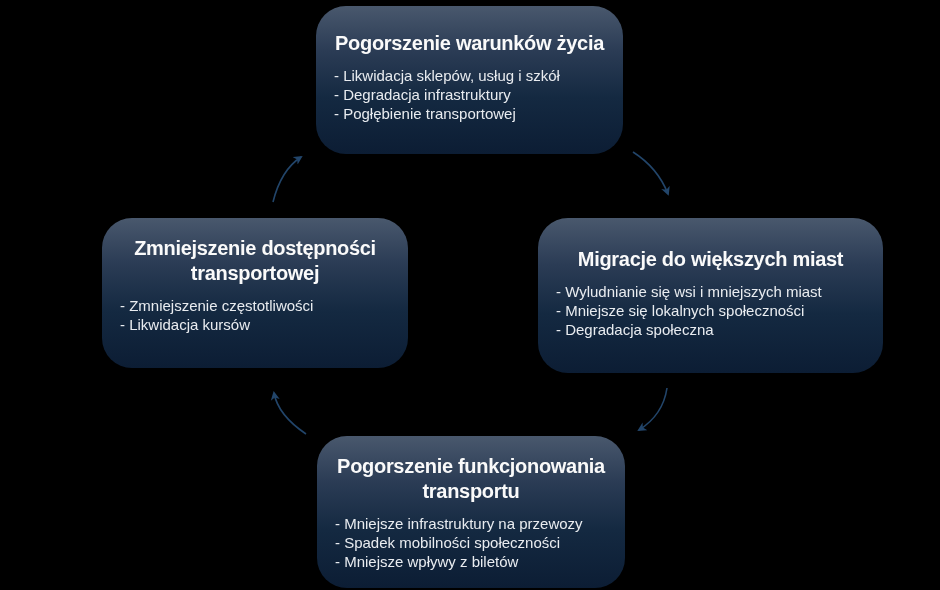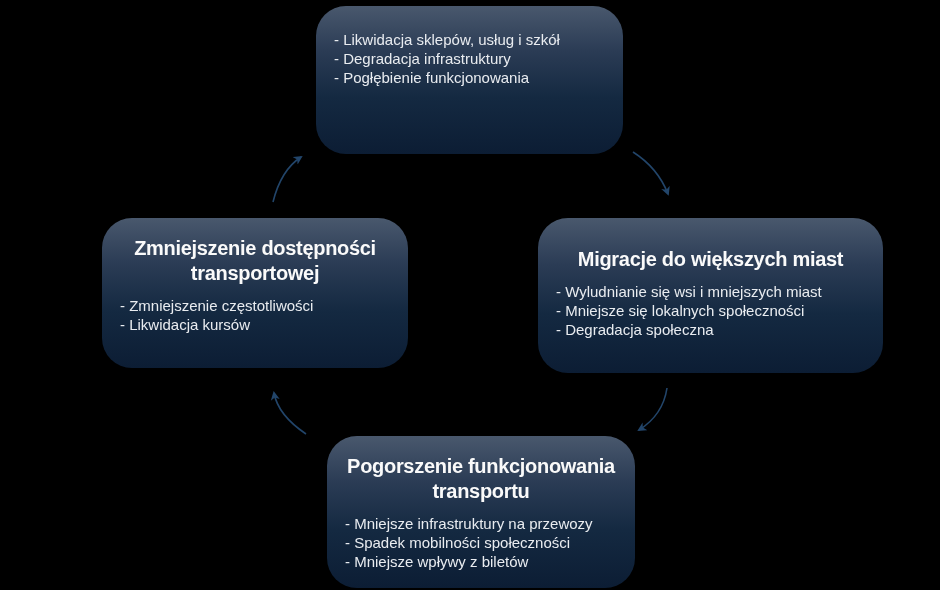--- a/index.html
+++ b/index.html
@@ -46,21 +46,21 @@
   }
   .bullet {
     font-size: 15px;
     line-height: 18px;
     white-space: nowrap;
     color: var(--text-color, #e9ecf0);
   }
   .node-top    { left: 316px; top: 6px;   width: 307px; height: 148px; padding-top: 25px; }
   .node-right  { left: 538px; top: 218px; width: 345px; height: 155px; padding-top: 29px; }
   .node-left   { left: 102px; top: 218px; width: 306px; height: 150px; padding-top: 18px; }
-  .node-bottom { left: 327px; top: 436px; width: 308px; height: 152px; padding-top: 18px; }
+  .node-bottom { left: 317px; top: 436px; width: 308px; height: 152px; padding-top: 18px; }
   .arrow-layer {
     position: absolute;
     left: 0; top: 0;
     width: 940px; height: 590px;
     pointer-events: none;
   }
   .arrow-layer path.arrow {
     fill: none;
     stroke: var(--arrow-color, #22456a);
     stroke-width: 1.6px;
@@ -80,24 +80,25 @@
         <path d="M0,0 L9,4.5 L0,9 L2.5,4.5 Z"></path>
       </marker>
     </defs>
     <path class="arrow" d="M 633 152 Q 658 168 668 194" marker-end="url(#ah)"></path>
     <path class="arrow" d="M 667 388 Q 663 415 639 430" marker-end="url(#ah)"></path>
     <path class="arrow" d="M 306 434 Q 278 415 274 393" marker-end="url(#ah)"></path>
     <path class="arrow" d="M 273 202 Q 281 170 301 157" marker-end="url(#ah)"></path>
   </svg>
 
   <div class="node node-top">
+    <div class="node-title">Pogorszenie warunków życia</div>
     <div class="bullets">
       <div class="bullet">- Likwidacja sklepów, usług i szkół</div>
       <div class="bullet">- Degradacja infrastruktury</div>
-      <div class="bullet">- Pogłębienie funkcjonowania</div>
+      <div class="bullet">- Pogłębienie transportowej</div>
     </div>
   </div>
 
   <div class="node node-right">
     <div class="node-title">Migracje do większych miast</div>
     <div class="bullets">
       <div class="bullet">- Wyludnianie się wsi i mniejszych miast</div>
       <div class="bullet">- Mniejsze się lokalnych społeczności</div>
       <div class="bullet">- Degradacja społeczna</div>
     </div>

